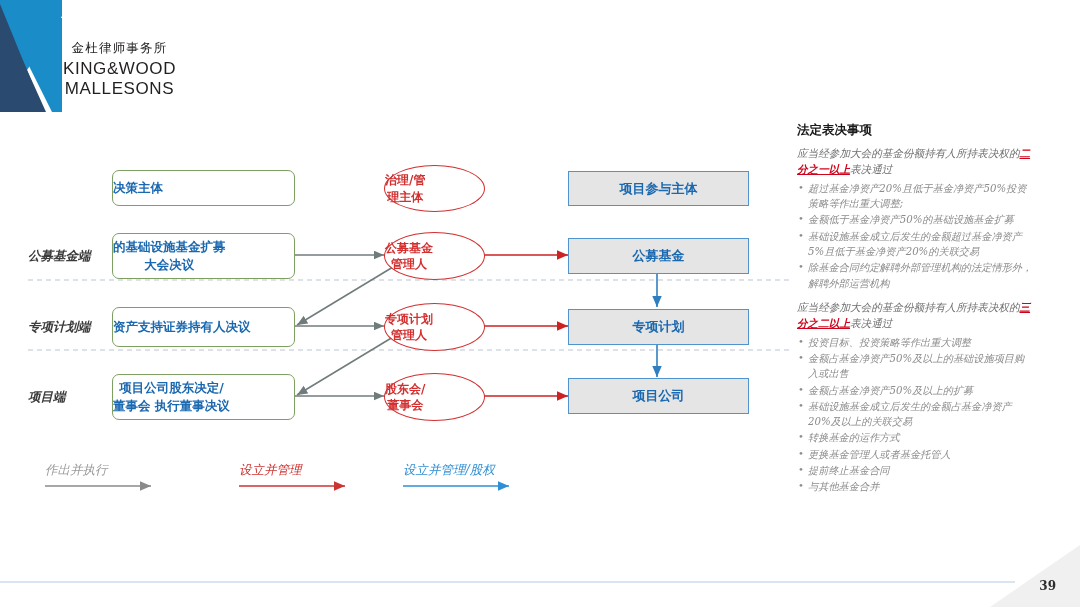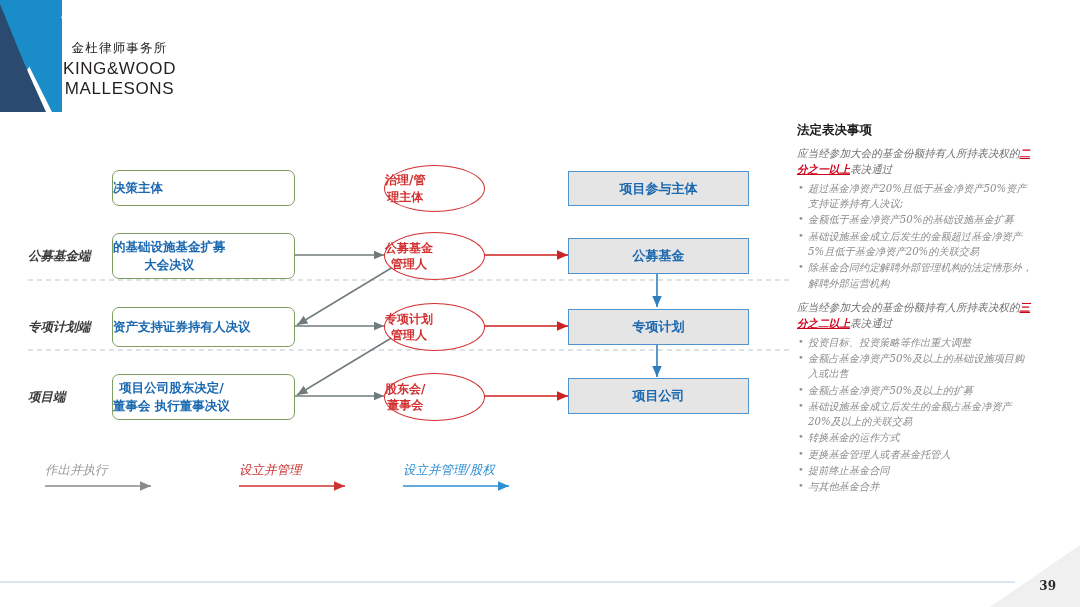--- a/index.html
+++ b/index.html
@@ -251,21 +251,21 @@
     </div>
   </div>
 
   <div class="panel">
     <h3>法定表决事项</h3>
 
     <p class="lead">
       <span>应当经参加大会的基金份额持有人所持表决权的</span><span class="hl">二分之一以上</span><span>表决通过</span>
     </p>
     <ul class="bl">
-      <li>超过基金净资产20%且低于基金净资产50%资产支持证券持有人决议;</li>
+      <li>超过基金净资产20%且低于基金净资产50%投资策略等作出重大调整;</li>
       <li>金额低于基金净资产50%的基础设施基金扩募</li>
       <li>基础设施基金成立后发生的金额超过基金净资产5%且低于基金净资产20%的关联交易</li>
       <li>除基金合同约定解聘外部管理机构的法定情形外，解聘外部运营机构</li>
     </ul>
 
     <p class="lead">
       <span>应当经参加大会的基金份额持有人所持表决权的</span><span class="hl">三分之二以上</span><span>表决通过</span>
     </p>
     <ul class="bl">
       <li>投资目标、投资策略等作出重大调整</li>

